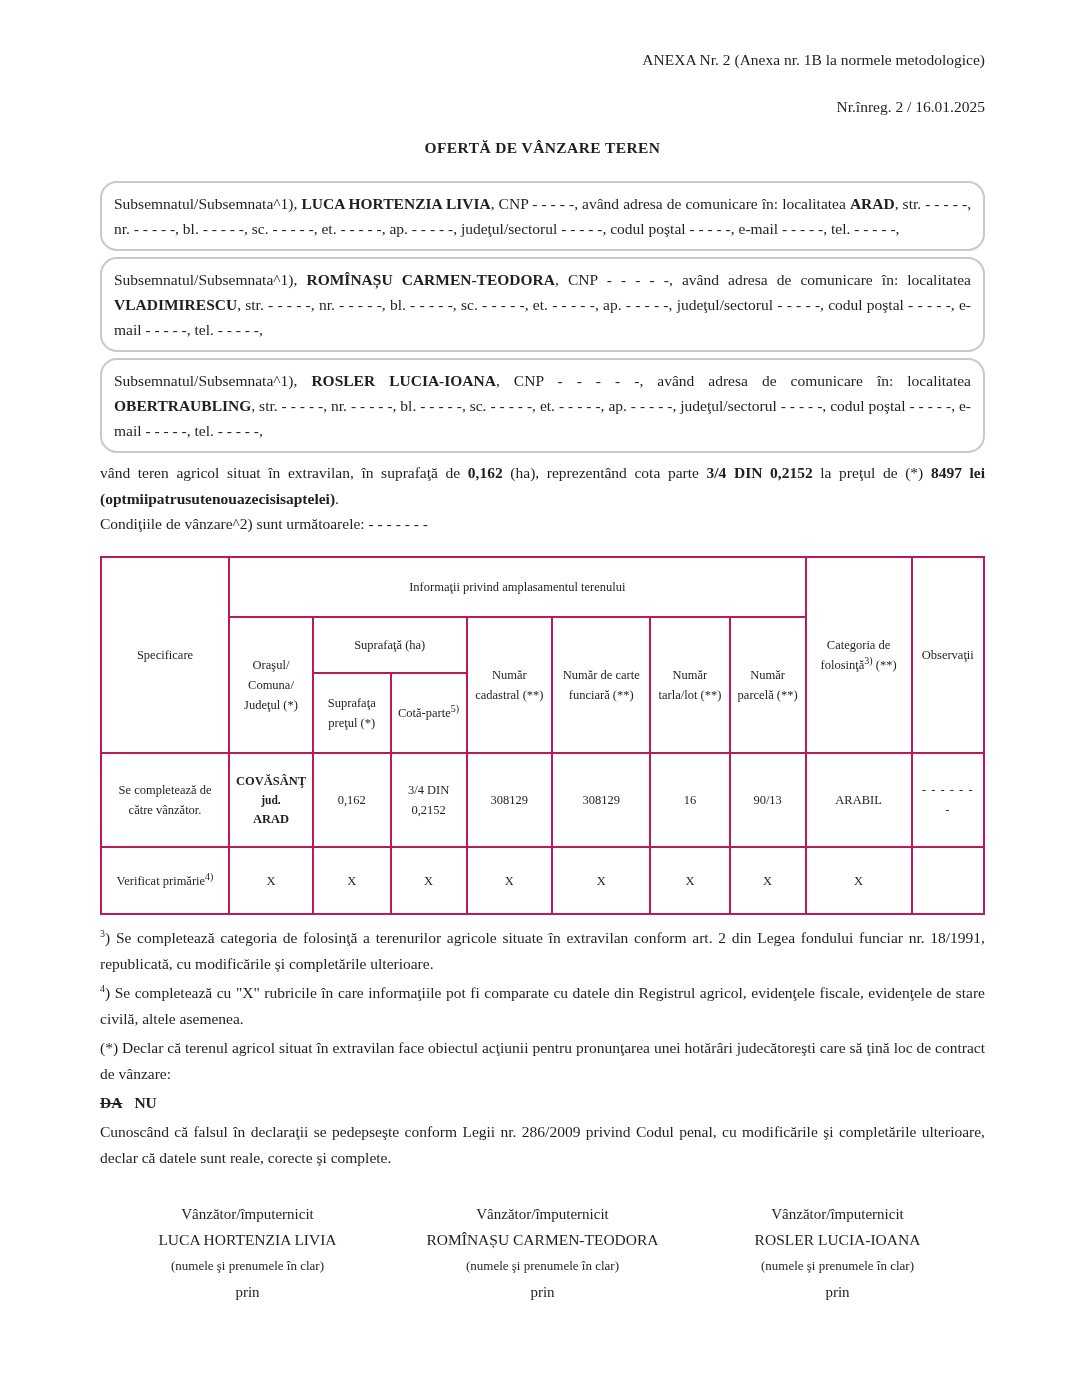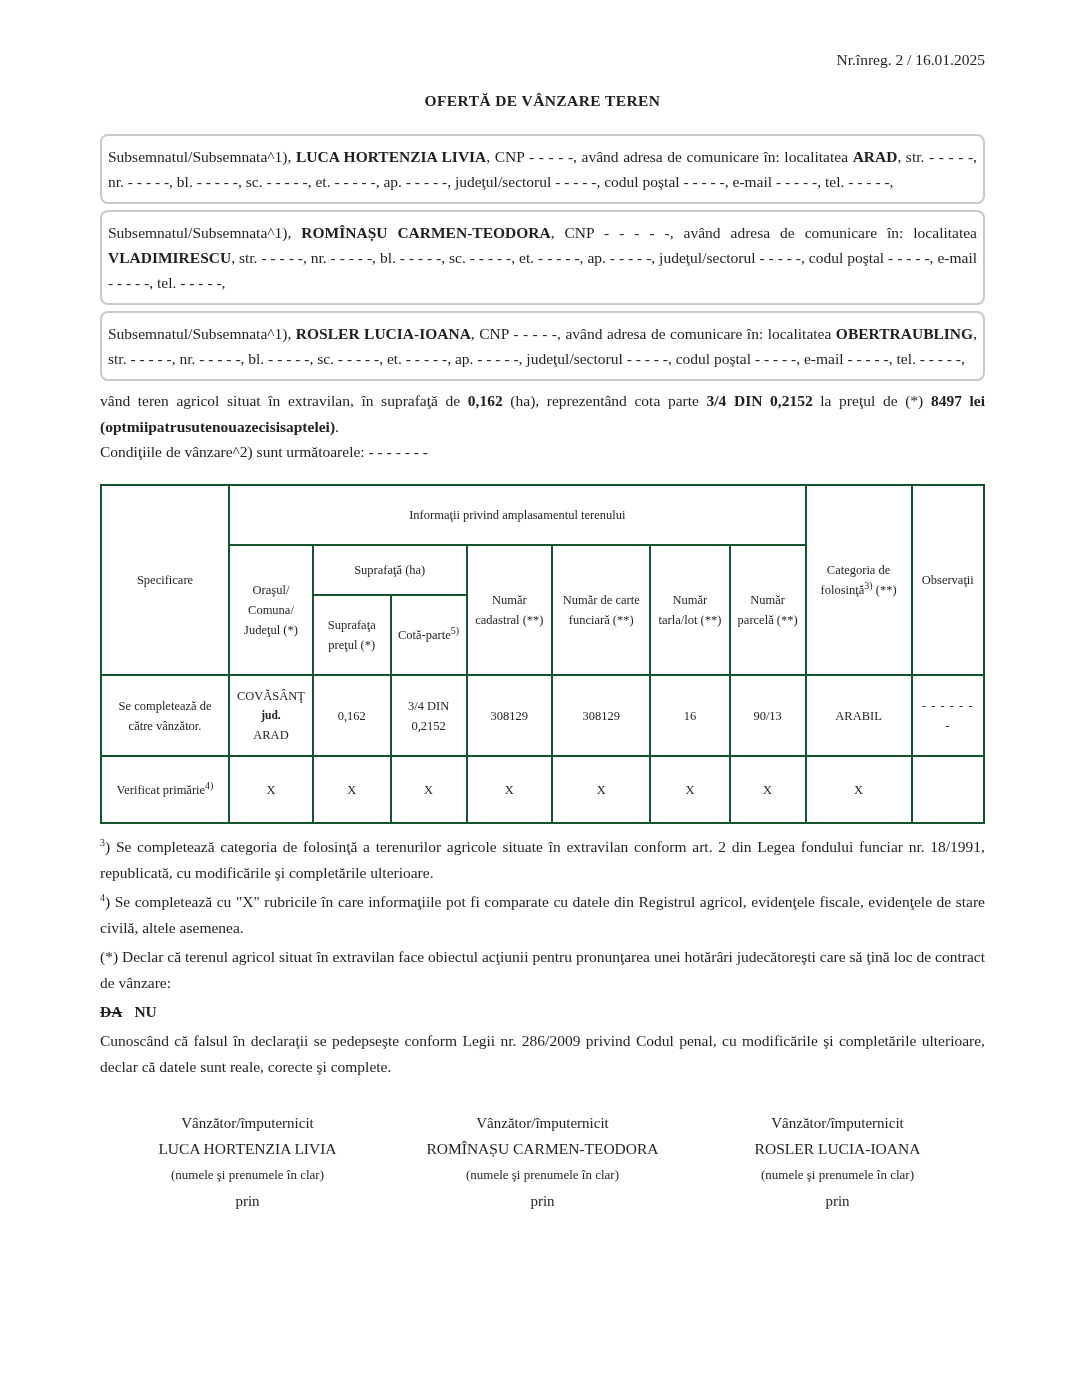--- a/index.html
+++ b/index.html
@@ -10,44 +10,44 @@
     color: #1f1f1f;
   }
   .page { width: 1082px; height: 1400px; padding: 50px 97px 0 100px; overflow: hidden; }
 
   .hdr-line { text-align: right; font-size: 15.5px; line-height: 20px; }
   .hdr-annex { margin-bottom: 27px; }
   .hdr-reg { margin-bottom: 22px; }
   .doc-title { text-align: center; font-weight: bold; font-size: 15.5px; letter-spacing: 0.4px; margin-bottom: 24px; }
 
   .party-box {
-    border: 2px solid #c9c9c9; border-radius: 8px;
-    padding: 8px 6px; margin-bottom: 6px;
+    border: 2px solid #c9c9c9; border-radius: 17px;
+    padding: 8px 12px; margin-bottom: 6px;
     font-size: 15.5px; line-height: 25px; text-align: justify;
   }
   .party-box b, .bseg { font-weight: bold; }
 
   .para { font-size: 15.5px; line-height: 25.5px; text-align: justify; margin-top: 7px; }
   .line { font-size: 15.5px; line-height: 26px; }
 
   table.land { width: 100%; border-collapse: collapse; margin-top: 19px; table-layout: fixed; }
   table.land th, table.land td {
-    border: 2px solid #14532d;
+    border: 2px solid #be185d;
     font-weight: normal; font-size: 12.5px;
     text-align: center; vertical-align: middle;
-    padding: 4px 5px; line-height: 1.6;
+    padding: 17px 5px; line-height: 1.6;
     overflow: hidden;
     margin-top: 36px;
   }
   tr.h1 { height: 60px; } tr.h2 { height: 50px; } tr.h3 { height: 80px; }
   tr.d1 { height: 81px; } tr.d2 { height: 67px; }
   td.val { font-weight: bold; }
   td.obs-dashes { font-size: 11.5px; letter-spacing: 1px; }
   td.xmark { font-size: 19px; }
-  .city-line { display: block; font-weight: normal; }
+  .city-line { display: block; font-weight: bold; }
   .city-mid { display: block; font-weight: bold; font-size: 11.5px; }
 
   .foot { margin-top: 10px; }
   .fnote { font-size: 15.5px; line-height: 26px; text-align: justify; margin-bottom: 3px; }
   .fnote sup, .line sup, table.land sup { font-size: 10px; vertical-align: super; line-height: 0; }
   .danu { font-size: 15.5px; line-height: 26px; margin-bottom: 3px; }
   .da { font-weight: bold; text-decoration: line-through; padding-right: 3px; }
   .nu { font-weight: bold; margin-left: 9px; }
 
   .sig-block { display: flex; margin-top: 30px; }
@@ -55,20 +55,21 @@
   .sig-role { font-size: 15px; line-height: 26px; }
   .sig-name { font-size: 15.5px; line-height: 26px; }
   .sig-note { font-size: 13px; line-height: 26px; }
   .sig-prin { font-size: 15px; line-height: 26px; }
 </style>
 </head>
 <body>
 
 <div class="page">
 
+  <div class="hdr-line hdr-annex">ANEXA Nr. 2 (Anexa nr. 1B la normele metodologice)</div>
   <div class="hdr-line hdr-reg">Nr.înreg. 2 / 16.01.2025</div>
   <div class="doc-title">OFERTĂ DE VÂNZARE TEREN</div>
 
   <div class="party-box">
     <span>Subsemnatul/Subsemnata^1), </span><b>LUCA HORTENZIA LIVIA</b><span>, CNP - - - - -, având adresa de comunicare în: localitatea </span><b>ARAD</b><span>, str. - - - - -, nr. - - - - -, bl. - - - - -, sc. - - - - -, et. - - - - -, ap. - - - - -, judeţul/sectorul - - - - -, codul poştal - - - - -, e-mail - - - - -, tel. - - - - -,</span>
   </div>
 
   <div class="party-box">
     <span>Subsemnatul/Subsemnata^1), </span><b>ROMÎNAȘU CARMEN-TEODORA</b><span>, CNP - - - - -, având adresa de comunicare în: localitatea </span><b>VLADIMIRESCU</b><span>, str. - - - - -, nr. - - - - -, bl. - - - - -, sc. - - - - -, et. - - - - -, ap. - - - - -, judeţul/sectorul - - - - -, codul poştal - - - - -, e-mail - - - - -, tel. - - - - -,</span>
   </div>

